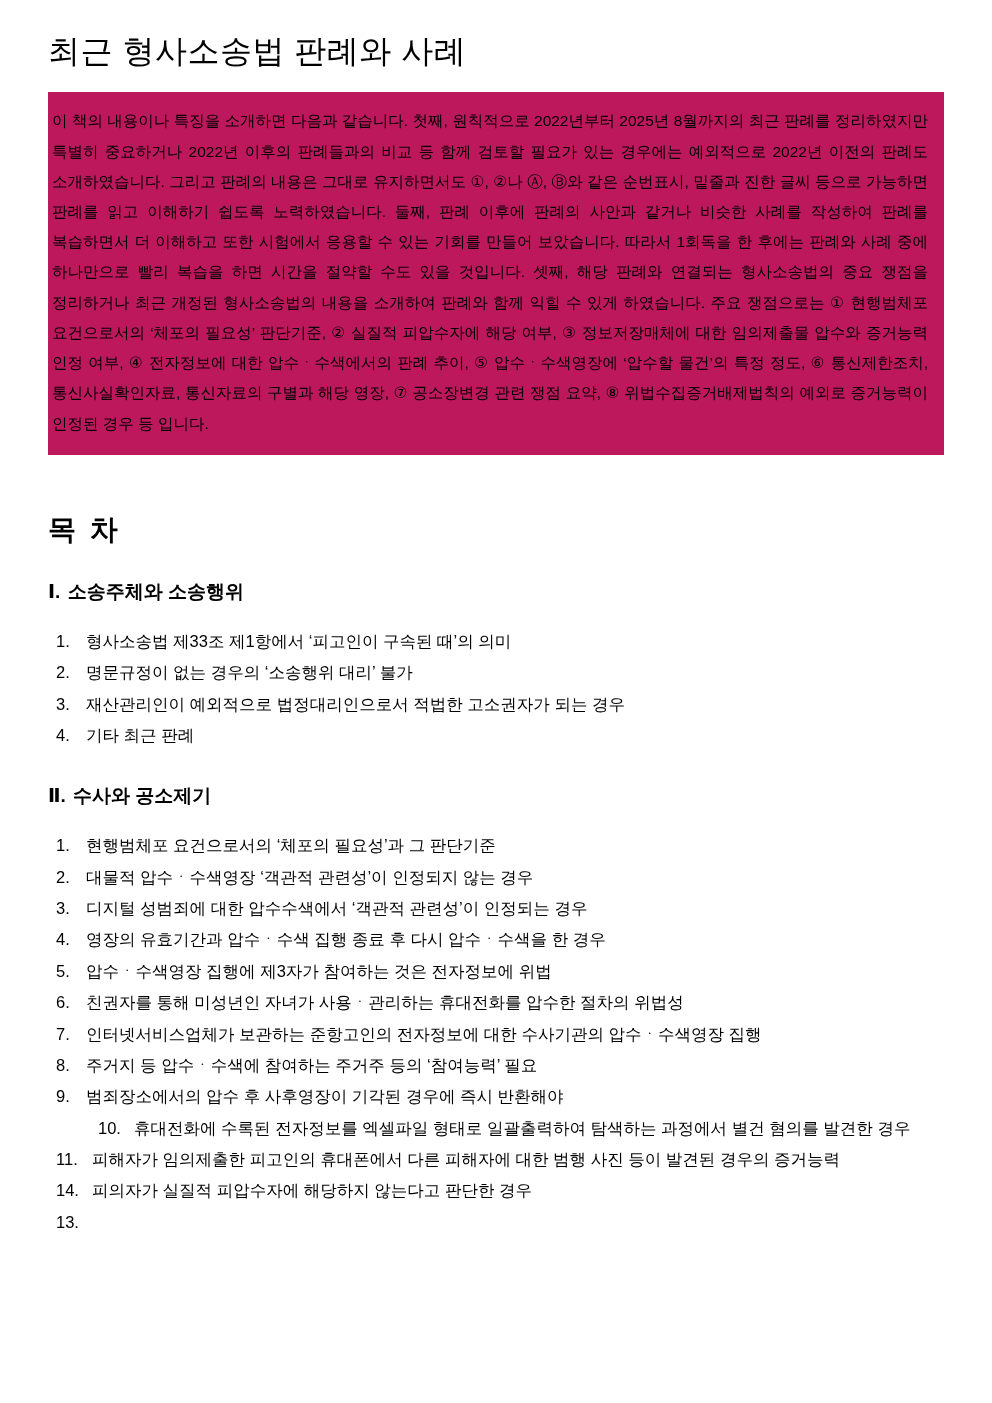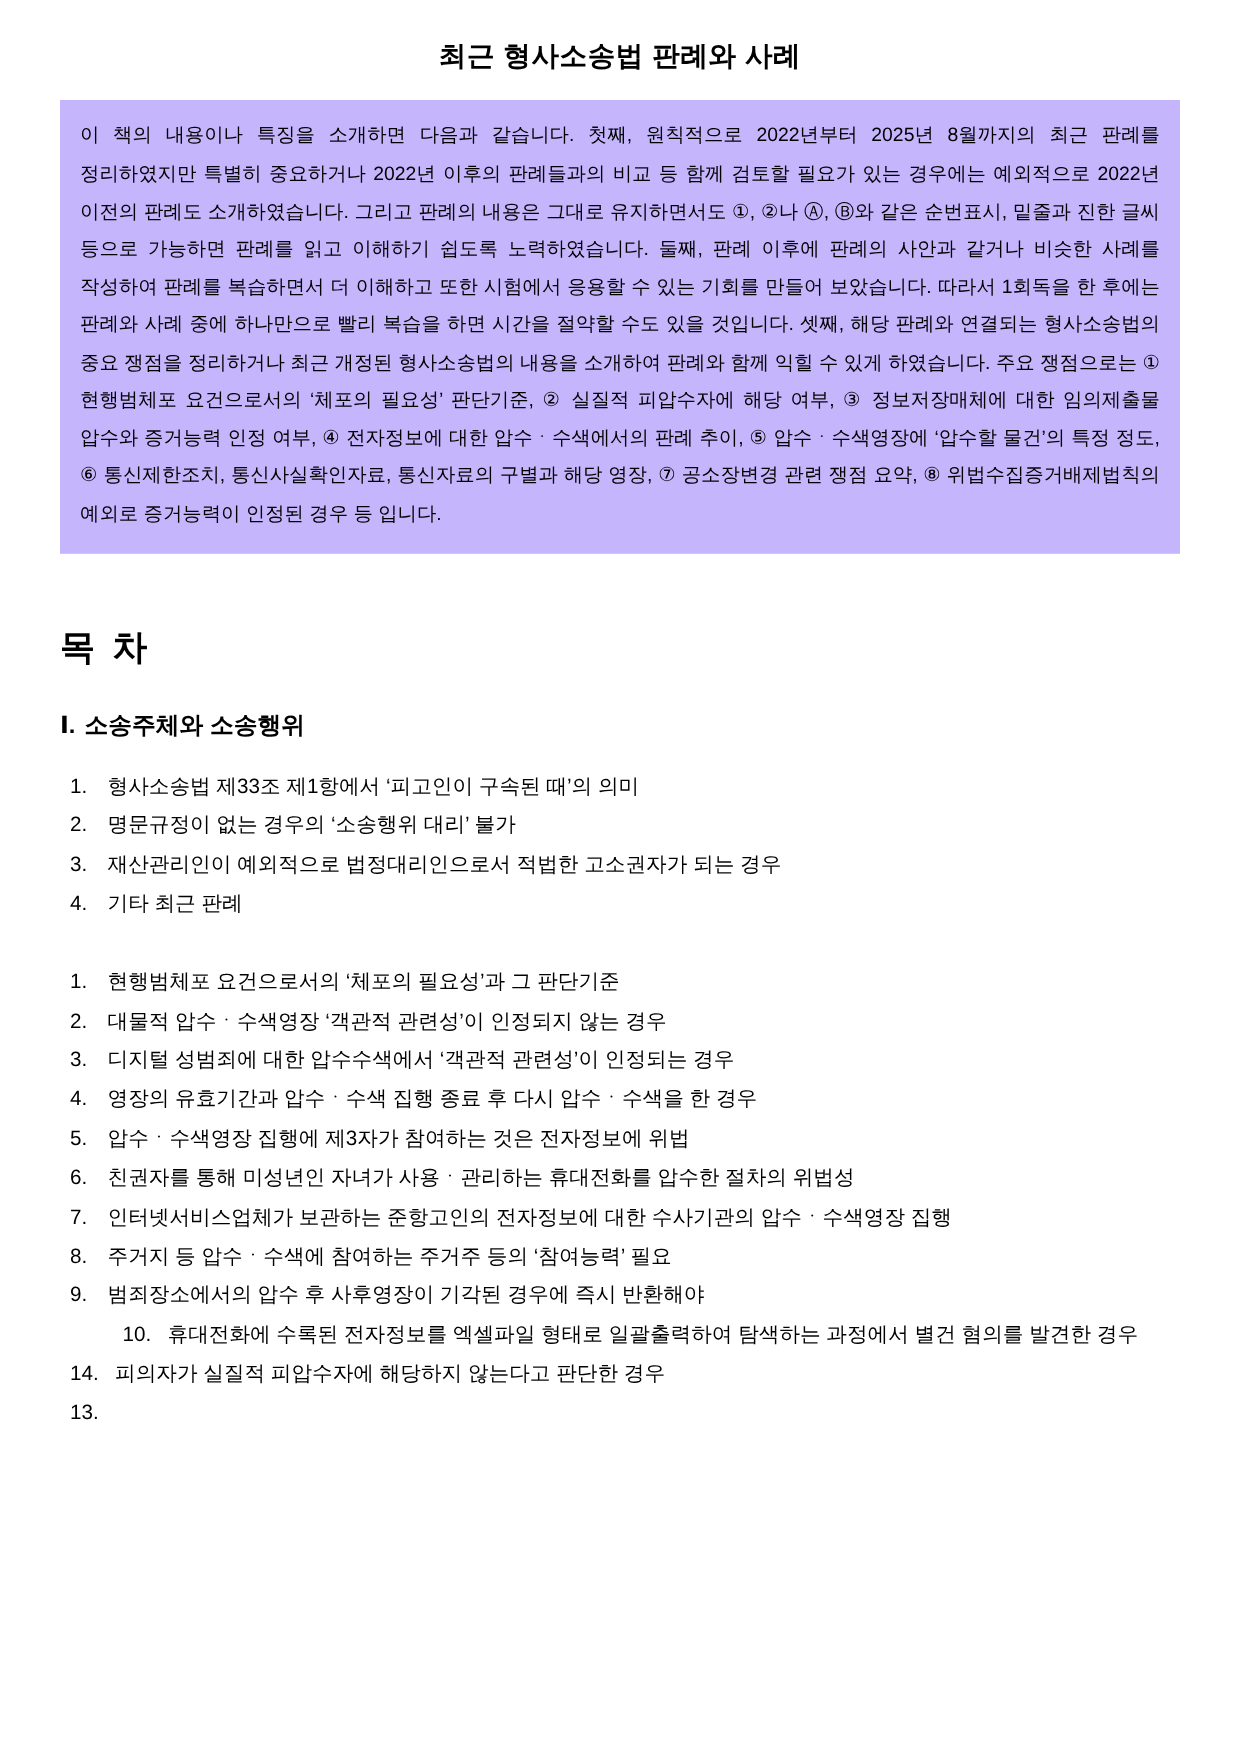--- a/index.html
+++ b/index.html
@@ -15,30 +15,30 @@
     -webkit-font-smoothing: antialiased;
   }
   .page {
     width: 992px;
     min-height: 1403px;
     box-sizing: border-box;
     padding: 18px 48px 20px 48px;
     position: relative;
   }
   .doc-title {
-    text-align: center;
-    font-size: 22px;
-    font-weight: bold;
+    text-align: left;
+    font-size: 32px;
+    font-weight: normal;
     letter-spacing: 0.5px;
     margin: 14px 0 22px 0;
     line-height: 1.2;
   }
   .intro-box {
-    background: #c4b5fd;
-    padding: 14px 16px 16px 16px;
+    background: #be185d;
+    padding: 14px 16px 16px 4px;
     font-size: 15.5px;
     line-height: 1.95;
     text-align: justify;
     text-justify: inter-ideograph;
     word-break: keep-all;
   }
   .intro-box p {
     margin: 0;
   }
   .toc-heading {
@@ -111,20 +111,24 @@
         <span>재산관리인이 예외적으로 법정대리인으로서 적법한 고소권자가 되는 경우</span>
       </li>
       <li>
         <span class="num">4.</span>
         <span>기타 최근 판례</span>
       </li>
     </ol>
   </div>
 
   <div class="section-block">
+    <div class="section-heading">
+      <span class="numeral">Ⅱ.</span>
+      <span>수사와 공소제기</span>
+    </div>
     <ol class="toc-list">
       <li>
         <span class="num">1.</span>
         <span>현행범체포 요건으로서의 ‘체포의 필요성’과 그 판단기준</span>
       </li>
       <li>
         <span class="num">2.</span>
         <span>대물적 압수ㆍ수색영장 ‘객관적 관련성’이 인정되지 않는 경우</span>
       </li>
       <li>
@@ -153,20 +157,24 @@
       </li>
       <li>
         <span class="num">9.</span>
         <span>범죄장소에서의 압수 후 사후영장이 기각된 경우에 즉시 반환해야</span>
       </li>
       <li class="wide-item" style="padding-left: 36px; margin-left: 42px;">
         <span class="num" style="width: 32px;">10.</span>
         <span>휴대전화에 수록된 전자정보를 엑셀파일 형태로 일괄출력하여 탐색하는 과정에서 별건 혐의를 발견한 경우</span>
       </li>
       <li class="wide-item" style="padding-left: 36px;">
+        <span class="num" style="width: 32px;">11.</span>
+        <span>피해자가 임의제출한 피고인의 휴대폰에서 다른 피해자에 대한 범행 사진 등이 발견된 경우의 증거능력</span>
+      </li>
+      <li class="wide-item" style="padding-left: 36px;">
         <span class="num" style="width: 32px;">14.</span>
         <span>피의자가 실질적 피압수자에 해당하지 않는다고 판단한 경우</span>
       </li>
       <li class="wide-item" style="padding-left: 36px;">
         <span class="num" style="width: 32px;">13.</span>
       </li>
     </ol>
   </div>
 
 </div>

